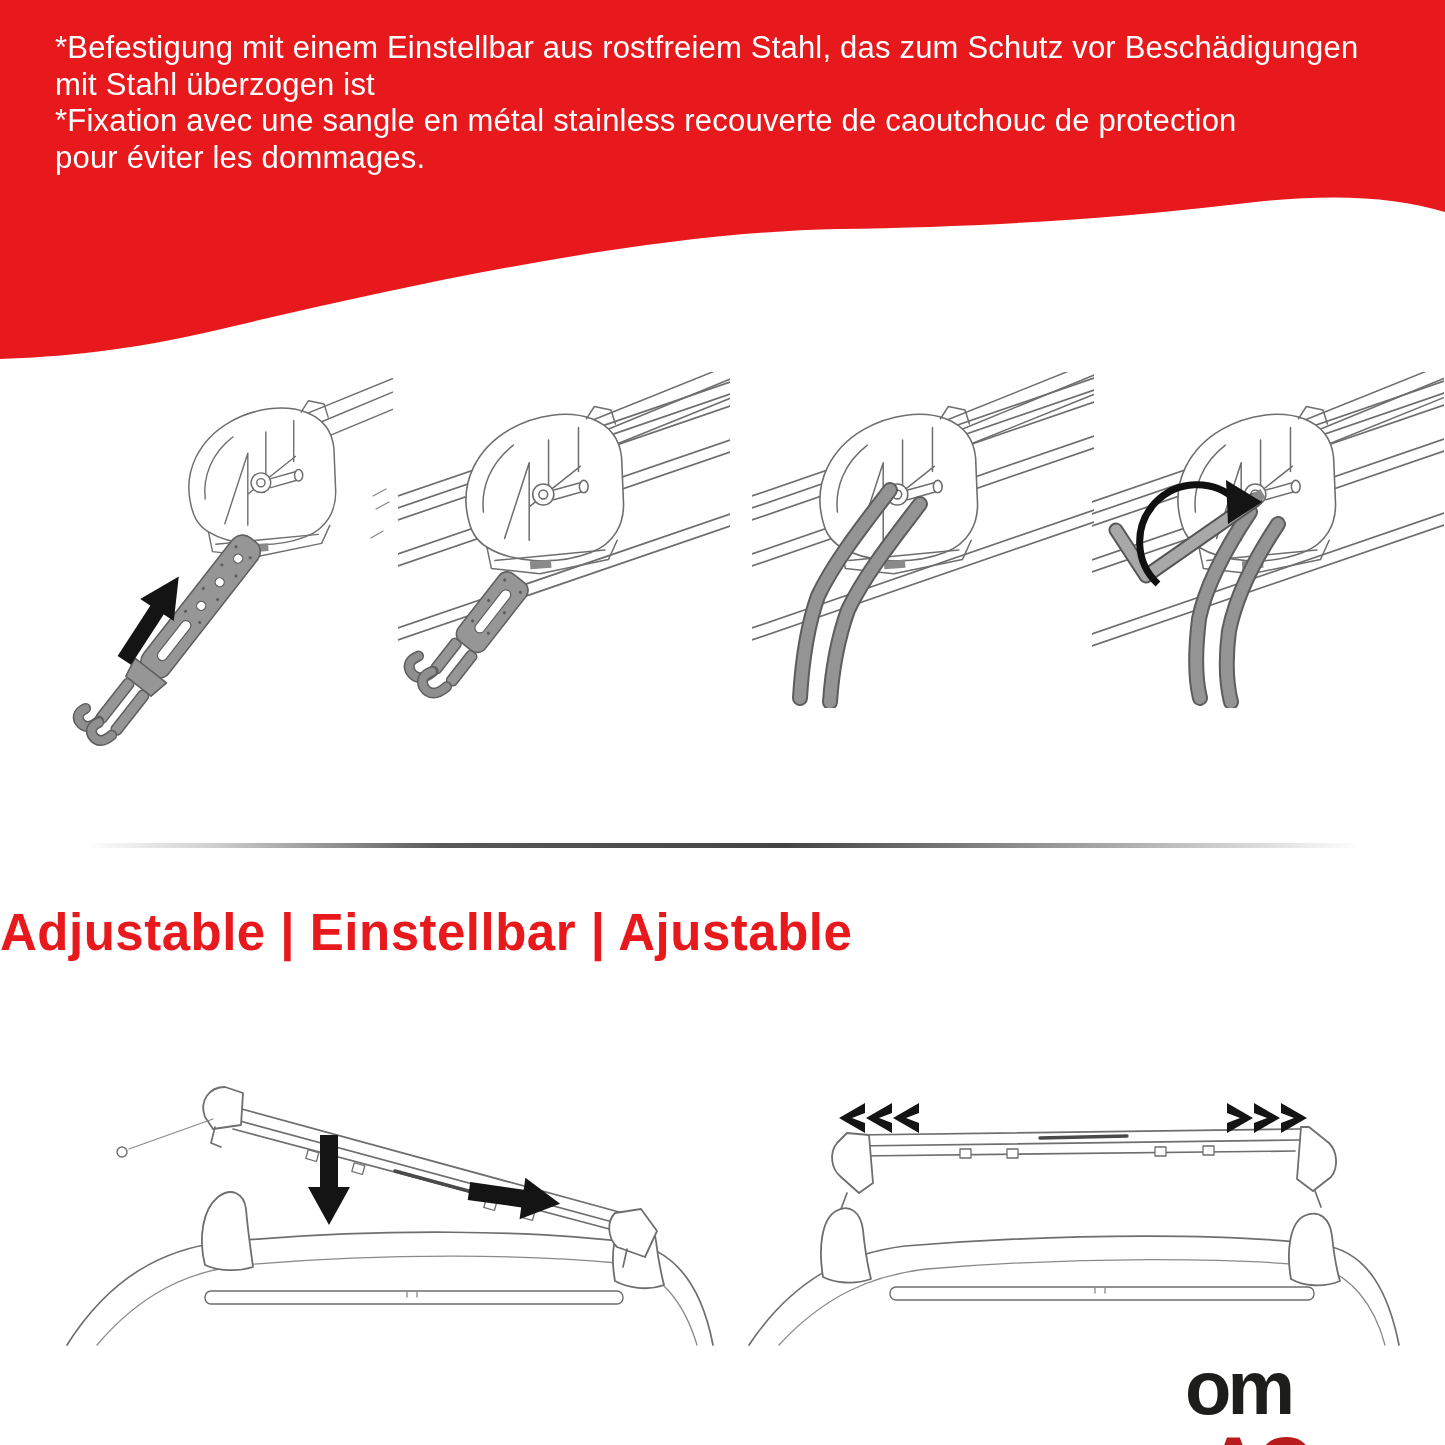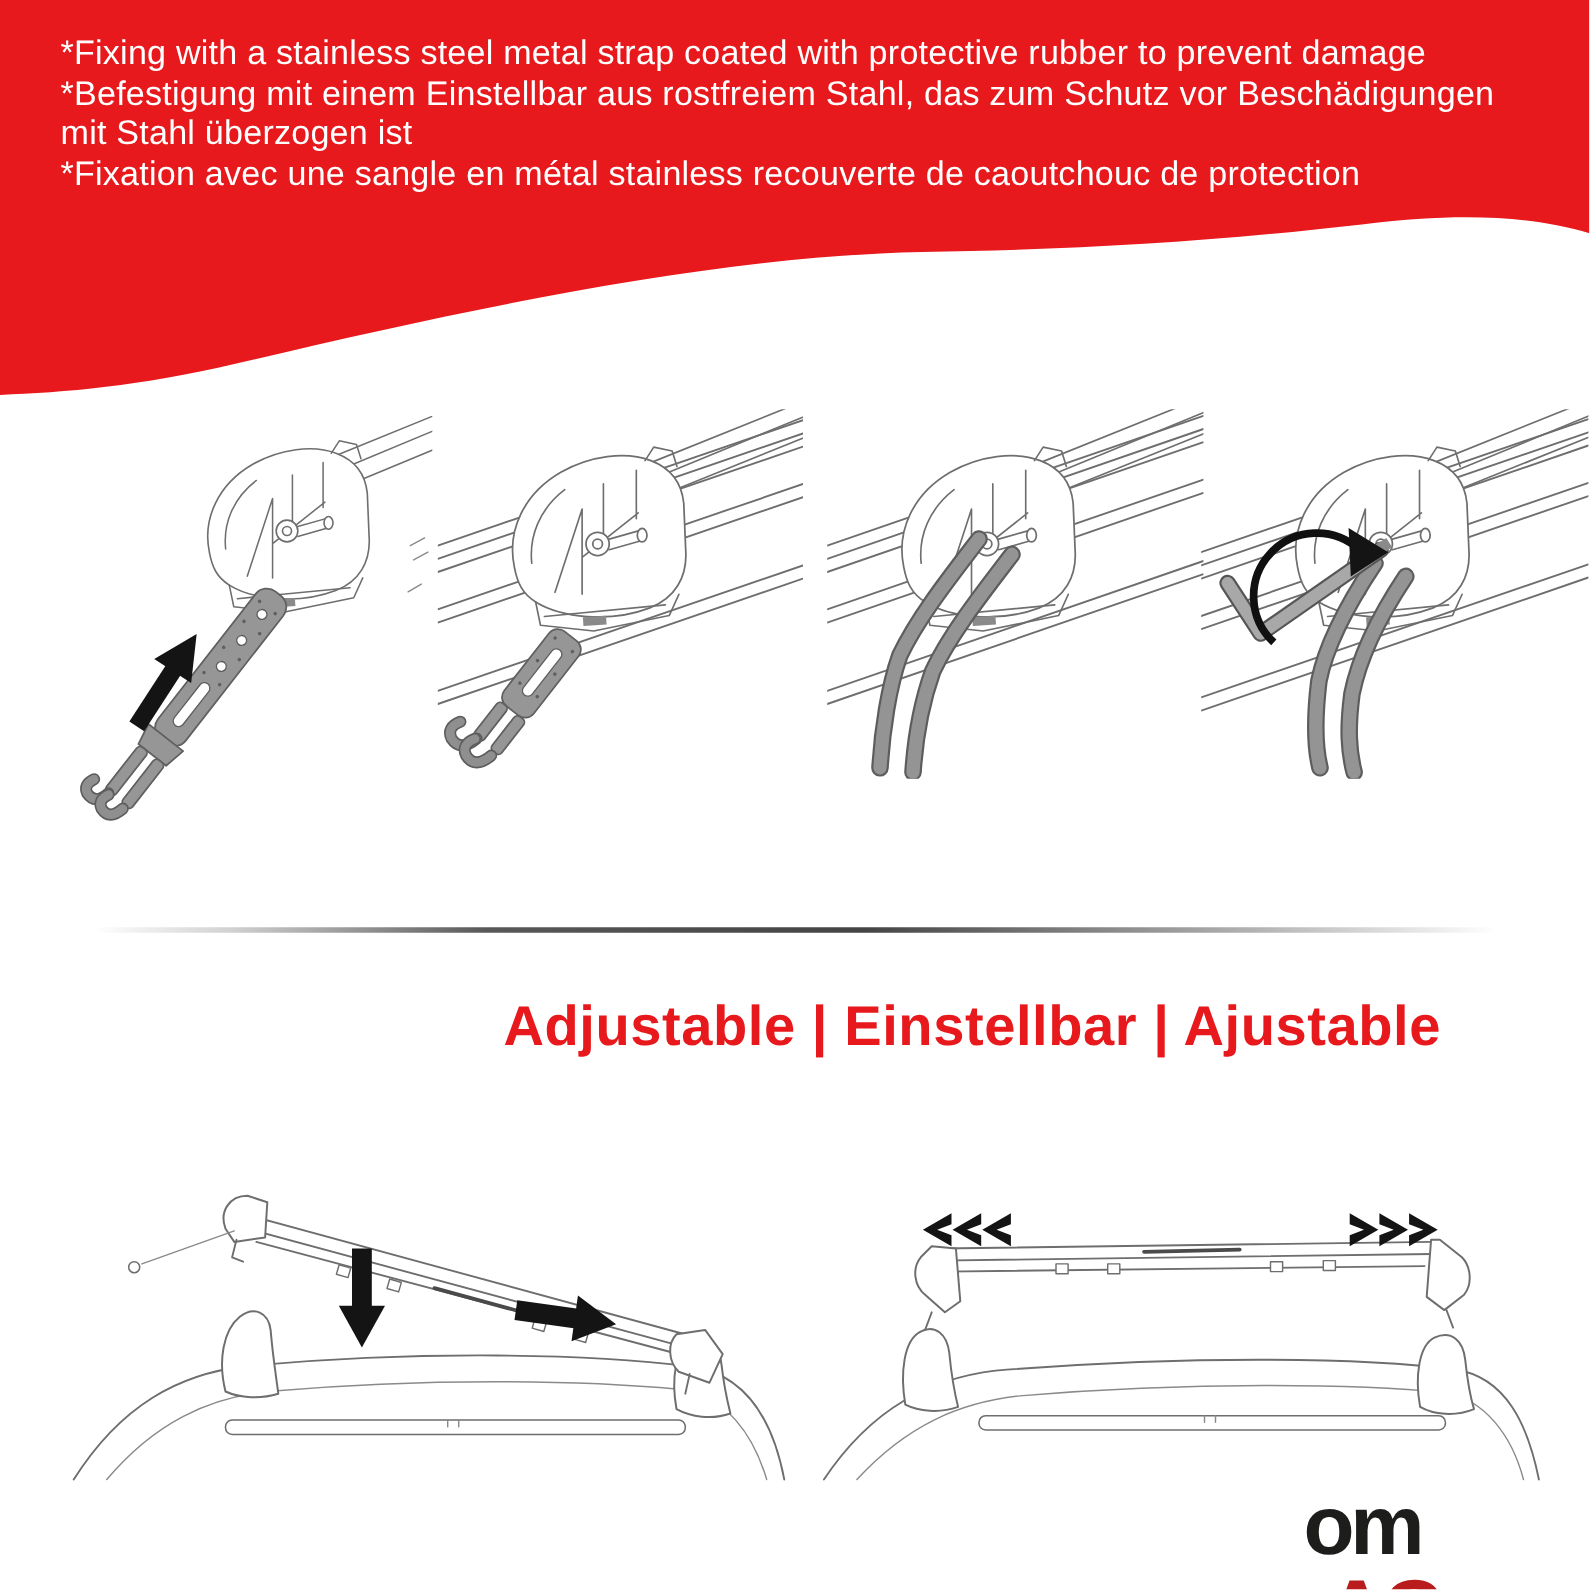--- a/index.html
+++ b/index.html
@@ -24,42 +24,42 @@
   .band{fill:none;stroke:#949494;stroke-width:12;stroke-linecap:round;}
   .keyE{fill:none;stroke:#565656;stroke-width:15;stroke-linecap:round;stroke-linejoin:round;}
   .key{fill:none;stroke:#a8a8a8;stroke-width:11;stroke-linecap:round;stroke-linejoin:round;}
   .blk{fill:#141414;stroke:none;}
   .rot{fill:none;stroke:#101010;stroke-width:7;}
   .lbl{fill:#8a8a8a;stroke:none;}
   
   .divider{position:absolute;left:85px;top:843px;width:1275px;height:5px;border-radius:3px;
            background:linear-gradient(to right,rgba(0,0,0,0) 0%,rgba(120,120,120,.35) 10%,
            #585858 28%,#444444 55%,rgba(110,110,110,.55) 82%,rgba(0,0,0,0) 100%);}
-  .heading{position:absolute;left:0;top:903px;width:1310px;text-align:right;
+  .heading{position:absolute;left:0;top:903px;width:1310px;text-align:left;
            color:#e8191c;font-size:51px;font-weight:bold;letter-spacing:.5px;}
   
   .logo{position:absolute;left:1185px;top:1350px;height:80px;display:flex;align-items:flex-start;
         font-weight:bold;font-size:76px;line-height:76px;letter-spacing:-4px;white-space:nowrap;flex-direction:column;}
   .logo .black{color:#1d1d1b;text-transform:lowercase;}
   .logo .red{color:#b91c1c;margin-left:21px;}
 </style>
 </head>
 <body>
 
 <div class="page">
 
   <svg class="banner-svg" viewBox="0 0 1445 380" aria-hidden="true">
     <path d="M0,0 H1445 V212 C1392,196 1326,193 1238,204 C1098,220 980,227 838,229 C648,233 420,282 213,331 C128,351 58,357 0,359 Z" fill="#e8191c"></path>
   </svg>
 
   <div class="banner-text">
-    <div>*Fixing with a stainless steel metal strap coated with protective rubber to prevent damage</div>
     <div>*Befestigung mit einem Einstellbar aus rostfreiem Stahl, das zum Schutz vor Beschädigungen</div>
     <div>mit Stahl überzogen ist</div>
     <div>*Fixation avec une sangle en métal stainless recouverte de caoutchouc de protection</div>
+    <div>pour éviter les dommages.</div>
   </div>
 
   <svg class="step-svg" style="left:45px;top:378px;" width="348" height="392" viewBox="0 0 348 392">
     <g transform="translate(88,-15) scale(0.82)">
       <path class="ln" d="M211,62 L400,-15 M222,75 L400,1 M236,90 L400,22"></path>
       <path class="ln" d="M211,62 C205,71 205,81 211,90"></path>
       <path class="lnw" d="M70,170 C62,132 80,94 118,72 C148,55 185,50 211,60 C232,68 243,84 245,104 L247,152 C249,180 236,202 210,212 C168,228 118,222 92,206 C78,197 73,186 70,170 Z"></path>
       <path class="ln" d="M88,166 C85,138 96,110 122,90"></path>
       <path class="ln" d="M112,196 L140,110 M140,110 L140,198 M140,160 L198,114 M162,84 L162,142 M196,70 L196,120"></path>
       <circle class="lnw" cx="156" cy="146" r="12"></circle>

